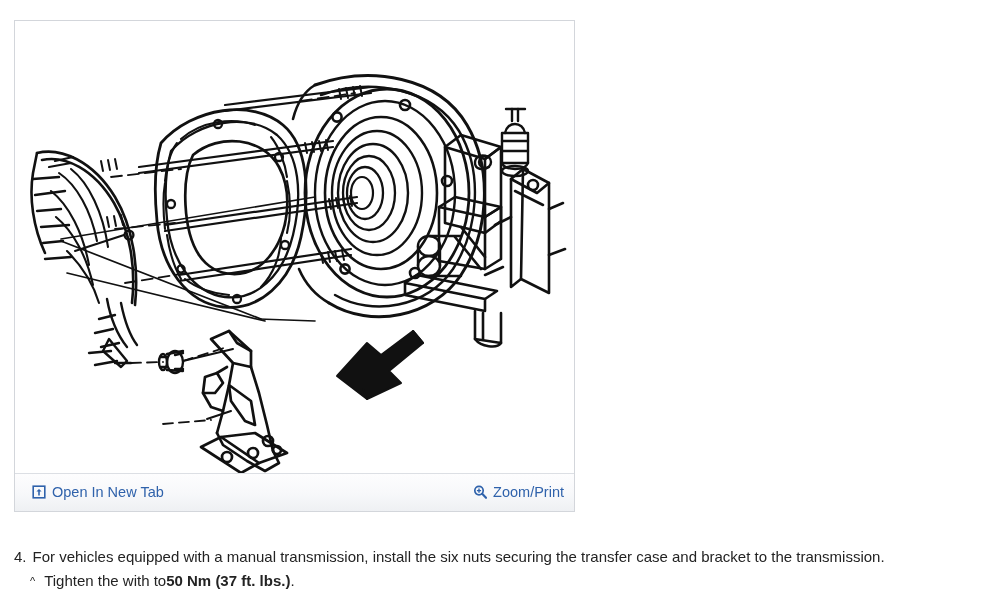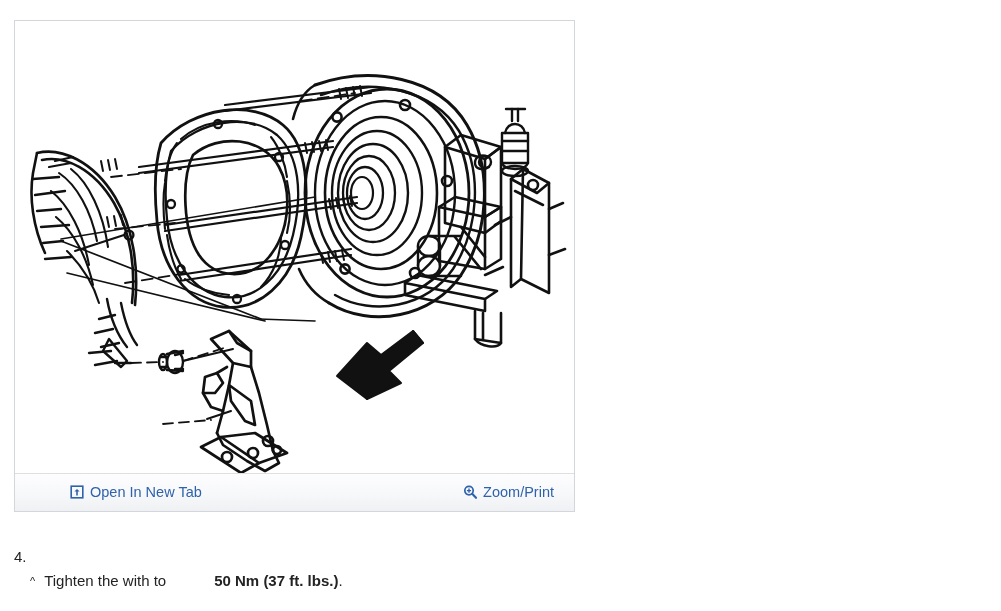--- a/index.html
+++ b/index.html
@@ -55,24 +55,23 @@
     top: 9px;
     display: flex;
     align-items: center;
     gap: 6px;
     color: #2f62ab;
     font-size: 14.5px;
     line-height: 18px;
     text-decoration: none;
     cursor: pointer;
     white-space: nowrap;
-    margin-left: 38px;
   }
   #open-new-tab-link { left: 17px; }
-  #zoom-print-link { right: 20px; }
+  #zoom-print-link { right: 10px; }
   .tool-icon {
     display: inline-block;
     width: 14px;
     height: 14px;
     flex: 0 0 14px;
     position: relative;
   }
 
   
   #instructions {
@@ -98,21 +97,21 @@
     padding-left: 30px;
     margin-top: 3px;
   }
   .caret-marker {
     flex: 0 0 auto;
     font-size: 11px;
     margin-right: 9px;
     position: relative;
     top: -1px;
   }
-  .bold-torque { font-weight: bold; margin-left: 48px; }
+  .bold-torque { font-weight: bold; }
 </style>
 </head>
 <body>
 
 <div id="viewer-panel">
 
   <div id="figure-stage">
     <svg width="559" height="452" viewBox="0 0 559 452" xmlns="http://www.w3.org/2000/svg">
       <rect x="0" y="0" width="559" height="452" fill="#ffffff"></rect>
 
@@ -369,20 +368,21 @@
       <span class="tool-label">Zoom/Print</span>
     </a>
 
   </div>
 </div>
 
 <div id="instructions">
 
   <div id="step-primary" class="step-line">
     <span class="step-marker">4.</span>
+    <span>For vehicles equipped with a manual transmission, install the six nuts securing the transfer case and bracket to the transmission.</span>
   </div>
 
   <div id="step-sub" class="step-line">
     <span class="caret-marker">^</span>
     <span>Tighten the with to </span>
       <span class="bold-torque">50 Nm (37 ft. lbs.)</span>
       <span>.</span>
   </div>
 
 </div>

